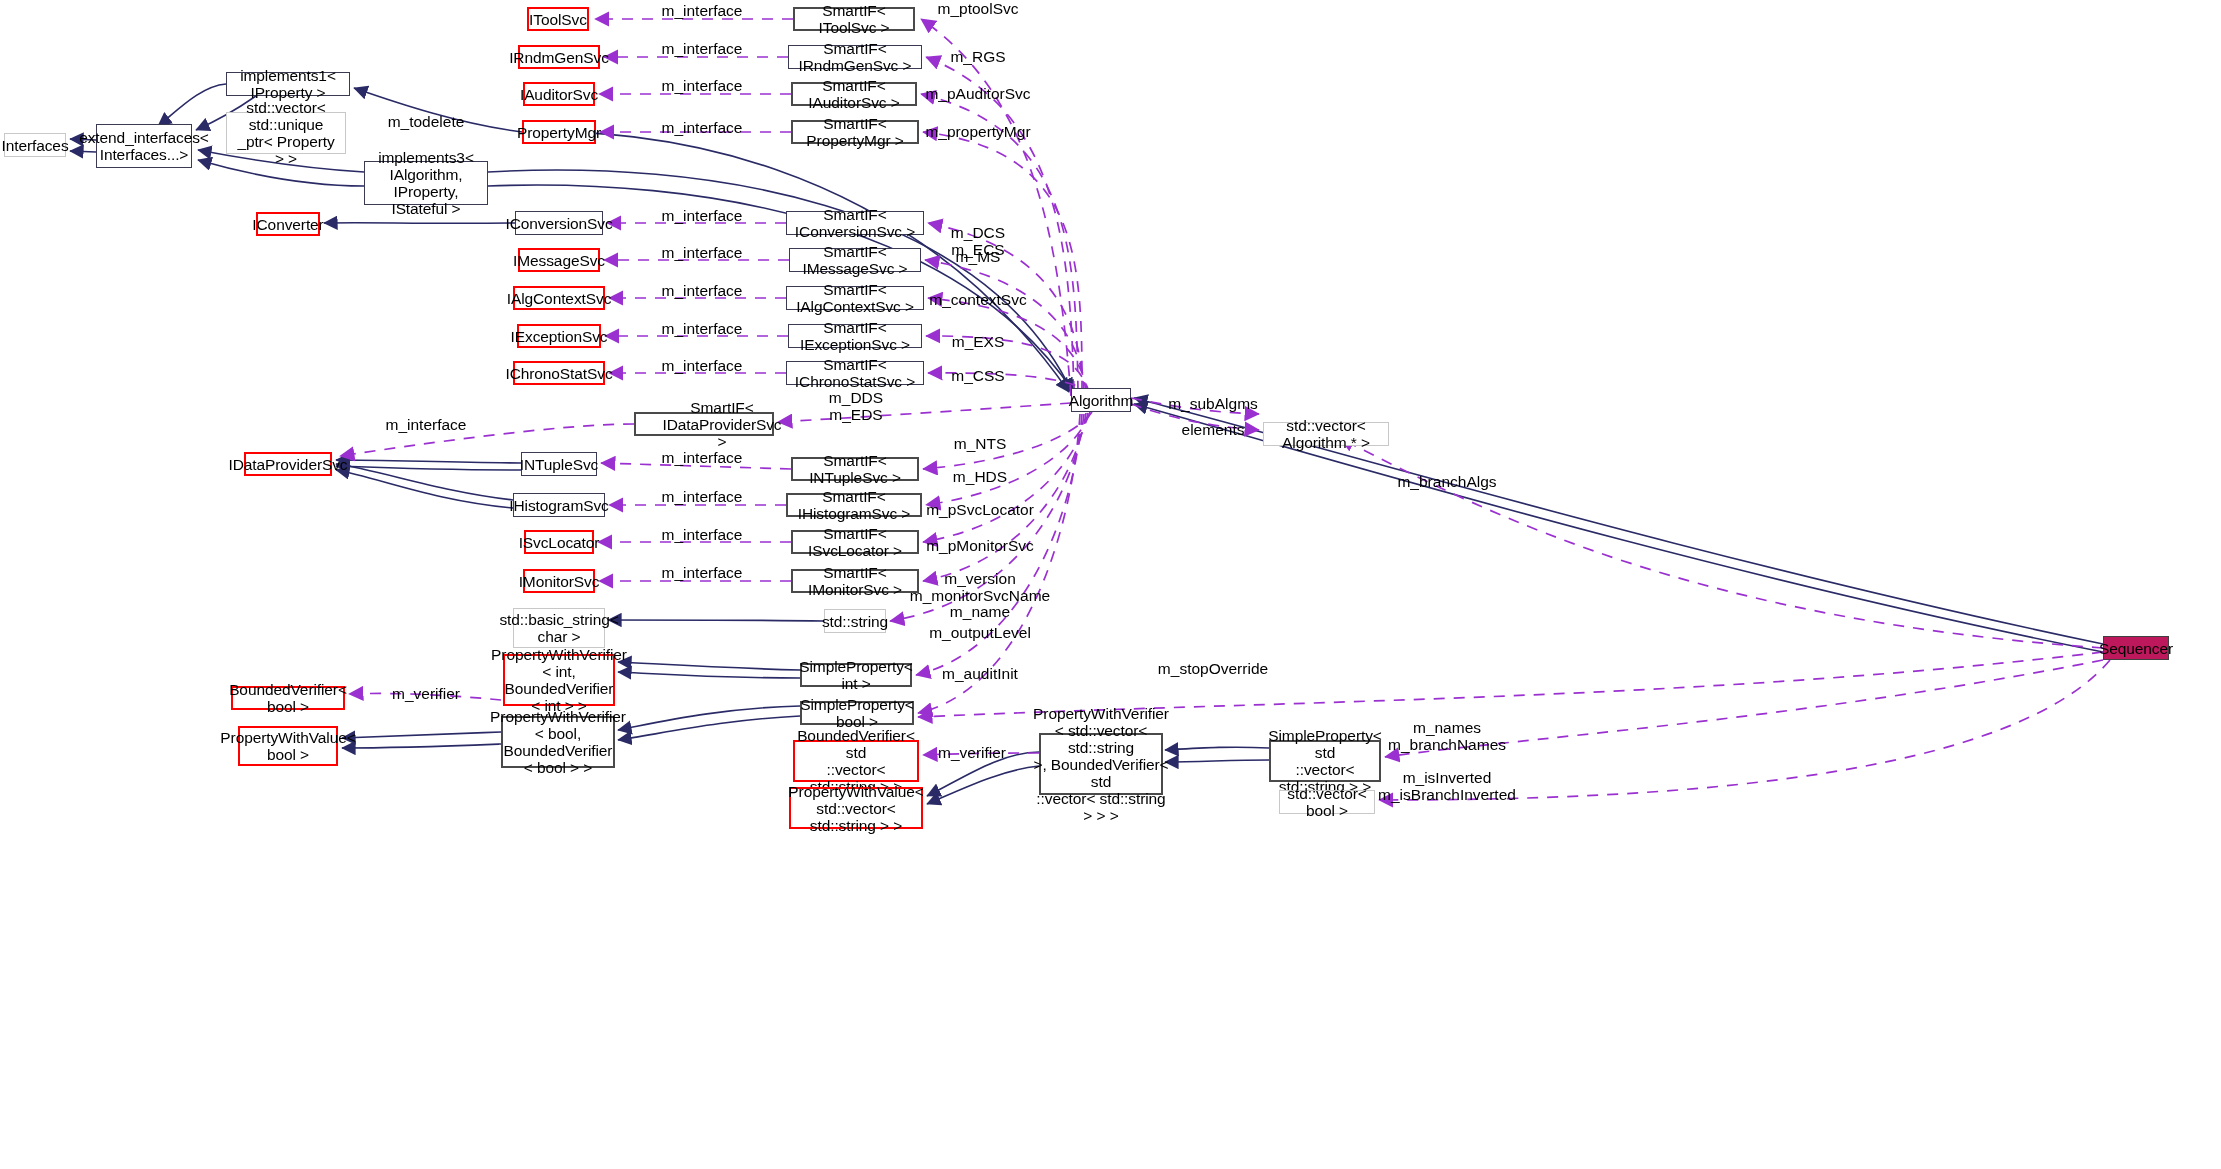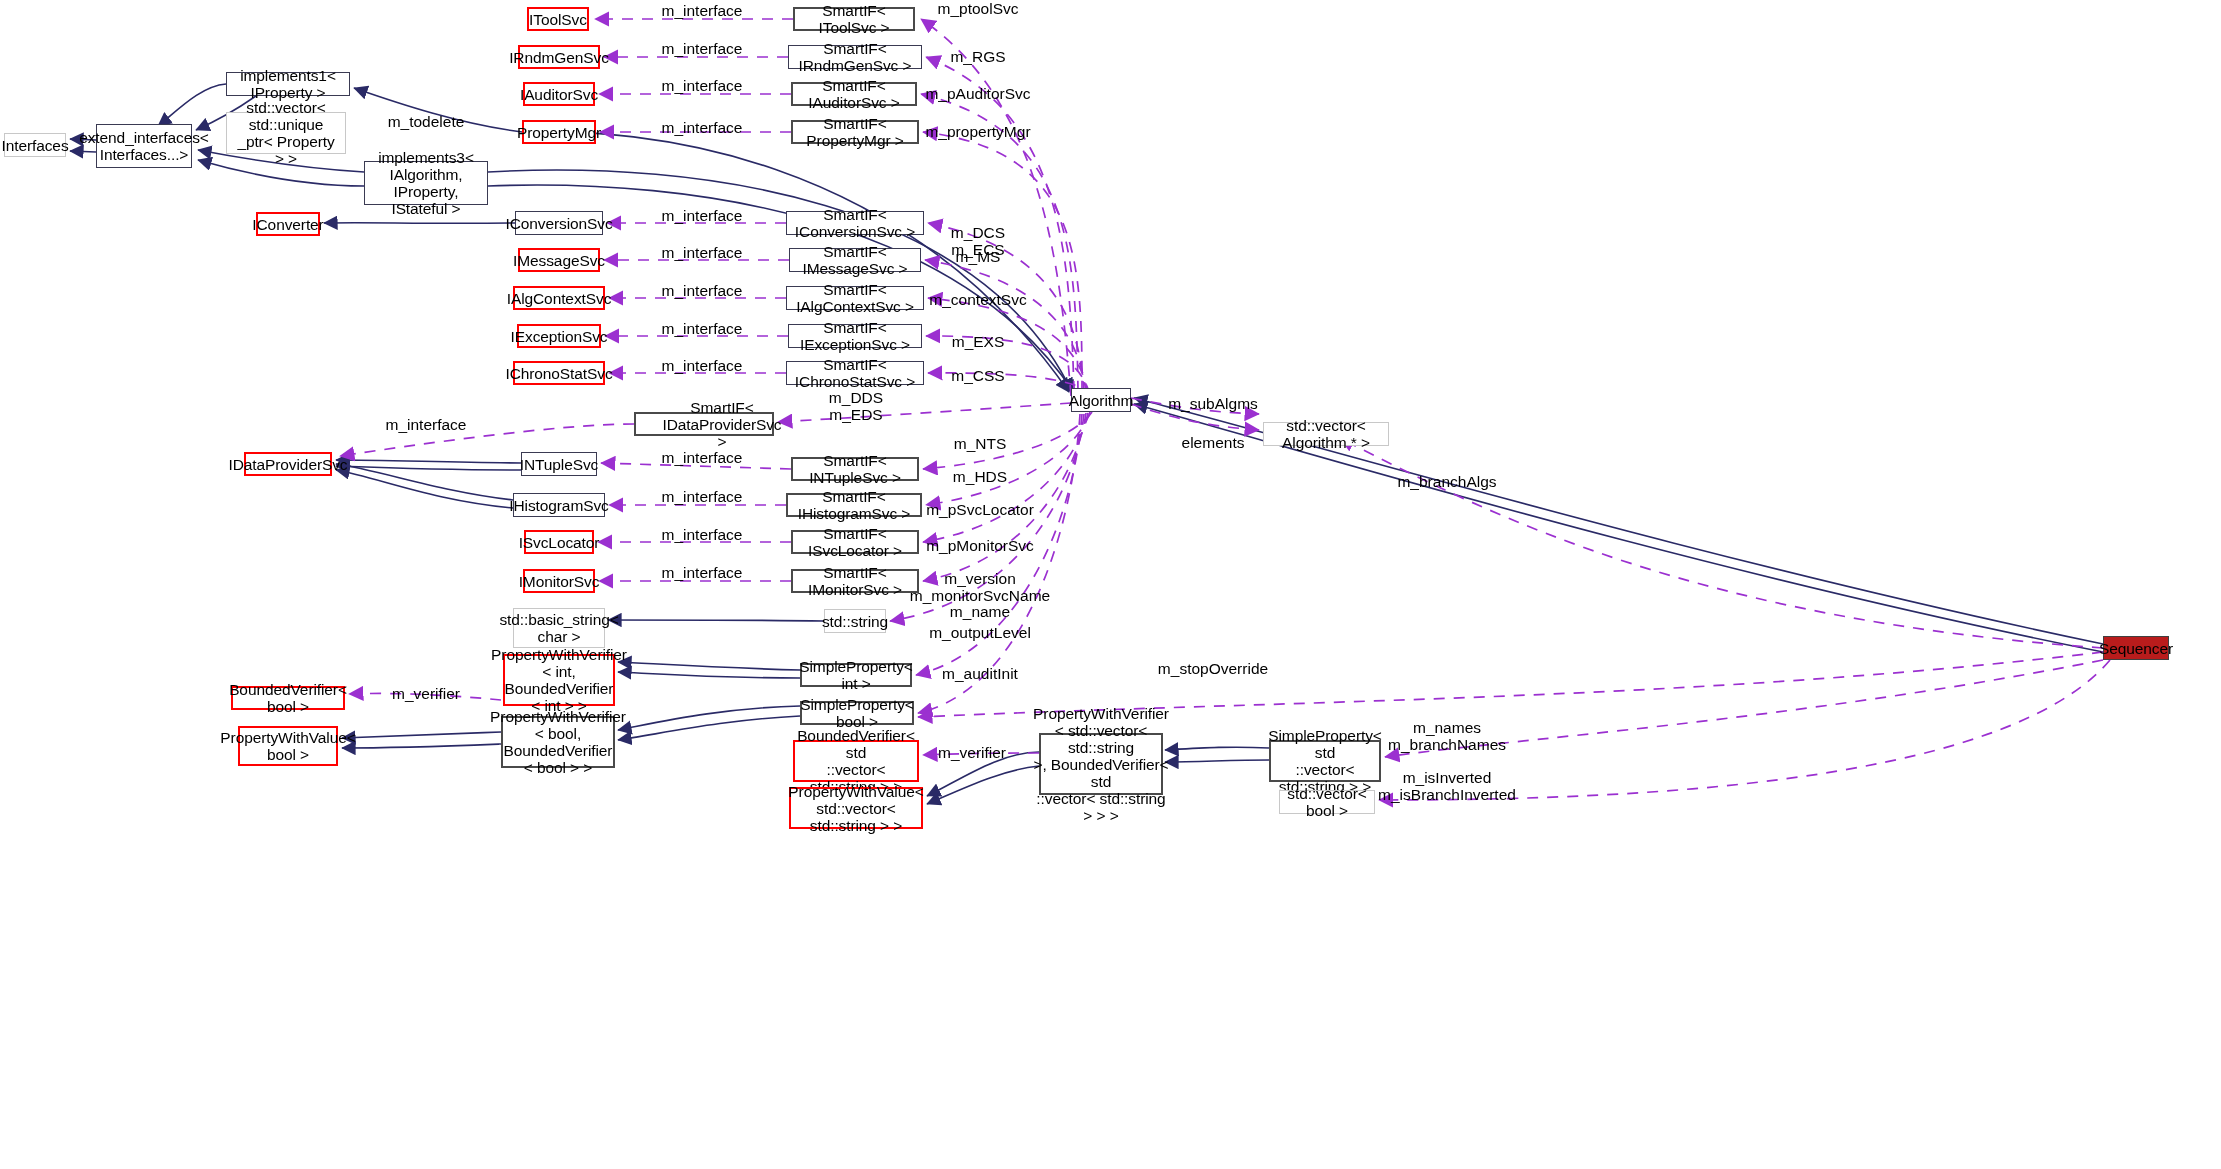--- a/index.html
+++ b/index.html
@@ -24,21 +24,21 @@
     letter-spacing:-0.1px;
     white-space:pre-line;
     padding:1px 4px;
     z-index:5;
   }
   
   .b-black{border:1.6px solid #3a3a52;}
   .b-red{border:2px solid #ff0000;}
   .b-grey{border:1.4px solid #c8c8c8;}
   .b-dark{border:2.2px solid #4a4a4a;}
-  .fill-grey{background:#b91c1c;border:1.6px solid #404040;}
+  .fill-grey{background:#be185d;border:1.6px solid #404040;}
 
   .elabel{
     position:absolute;
     font-size:15.5px;
     line-height:16.5px;
     color:#000000;
     white-space:pre-line;
     text-align:center;
     z-index:4;
     transform:translateX(-50%);
@@ -240,21 +240,21 @@
       <div class="elabel" style="left: 980px; top: 436px;">m_NTS</div>
       <div class="elabel" style="left: 980px; top: 469px;">m_HDS</div>
       <div class="elabel" style="left: 980px; top: 502px;">m_pSvcLocator</div>
       <div class="elabel" style="left: 980px; top: 538px;">m_pMonitorSvc</div>
       <div class="elabel" style="left: 980px; top: 571px;">m_version
 m_monitorSvcName
 m_name</div>
       <div class="elabel" style="left: 980px; top: 625px;">m_outputLevel</div>
       <div class="elabel" style="left: 980px; top: 666px;">m_auditInit</div>
       <div class="elabel" style="left: 1213px; top: 396px;">m_subAlgms</div>
-      <div class="elabel" style="left: 1213px; top: 422px; margin-top: 13px;">elements</div>
+      <div class="elabel" style="left: 1213px; top: 422px;">elements</div>
       <div class="elabel" style="left: 1447px; top: 474px;">m_branchAlgs</div>
       <div class="elabel" style="left: 1213px; top: 661px;">m_stopOverride</div>
       <div class="elabel" style="left: 1447px; top: 720px;">m_names
 m_branchNames</div>
       <div class="elabel" style="left: 1447px; top: 770px;">m_isInverted
 m_isBranchInverted</div>
     </div>
 
 </div>
 

